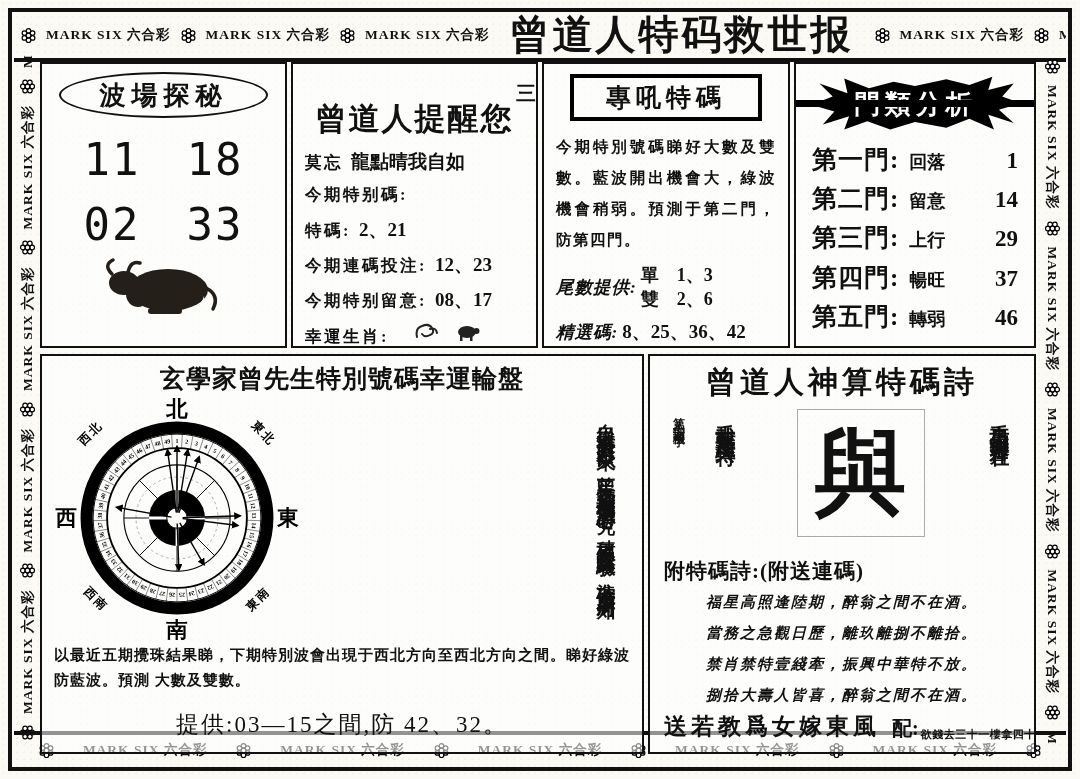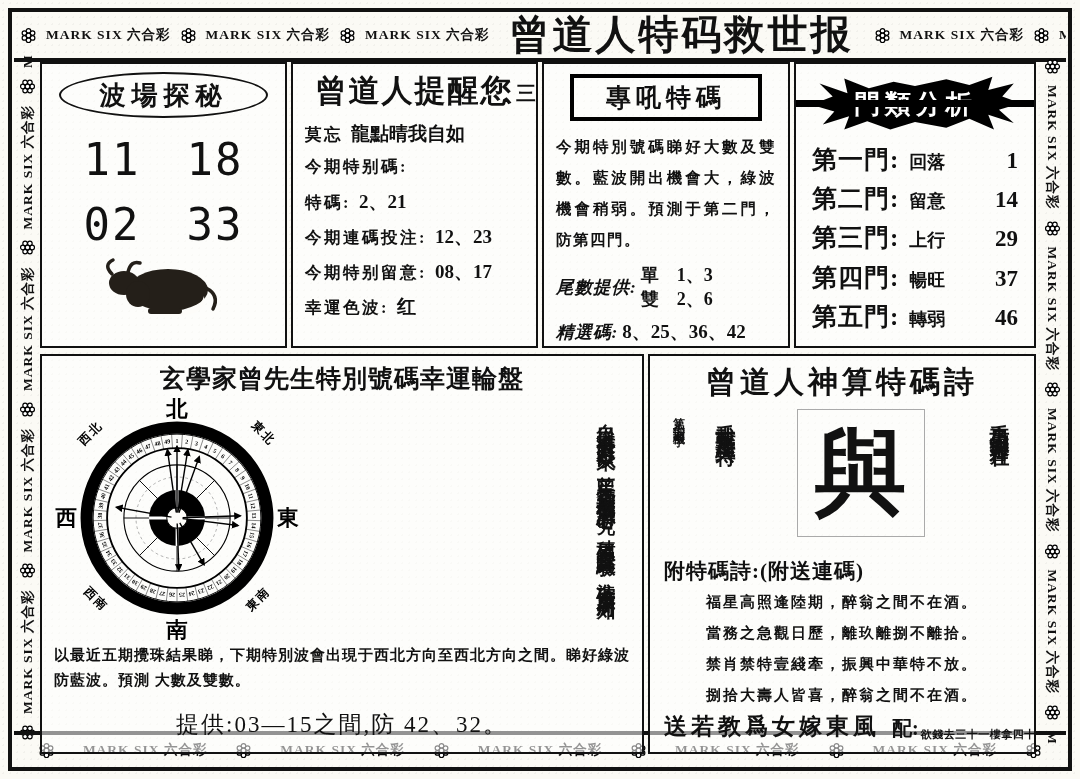--- a/index.html
+++ b/index.html
@@ -29,21 +29,21 @@
   
   .box1{width:247px;padding:8px 10px;display:flex;flex-direction:column;align-items:center;}
   .oval{border:2px solid #111;border-radius:50%;width:205px;height:52px;display:flex;align-items:center;justify-content:center;
         font-size:26px;font-weight:900;letter-spacing:6px;}
   .bignums{font-family:"DejaVu Sans Mono",monospace;font-size:44px;letter-spacing:2px;display:flex;gap:46px;margin-top:16px;}
   .bignums+.bignums{margin-top:14px;}
   .oxwrap{margin-top:auto;margin-bottom:10px;}
 
   
   .box2{width:247px;padding:6px 12px;}
-  .b2title{font-size:31px;font-weight:900;letter-spacing:2px;text-align:center;white-space:nowrap;}
+  .b2title{font-size:31px;font-weight:900;letter-spacing:2px;text-align:center;white-space:nowrap;margin-top:28px;}
   .deco3{position:absolute;top:16px;right:0px;font-size:20px;font-weight:bold;}
   .rrow{display:flex;align-items:baseline;margin-top:9px;min-height:24px;}
   .rlabel{font-weight:900;font-size:16.5px;letter-spacing:2.5px;white-space:nowrap;}
   .rval{font-size:19px;margin-left:8px;white-space:nowrap;font-weight:bold;}
   .zod{width:26px;height:20px;margin-left:16px;}
 
   
   .box3{width:248px;padding:10px 12px;}
   .b3titlewrap{width:172px;margin:0 auto;border:4px solid #000;padding:3px 6px;text-align:center;}
   .b3title{font-size:25px;font-weight:900;letter-spacing:5px;white-space:nowrap;}
@@ -79,21 +79,21 @@
   .box6{flex:1;padding:6px 14px;display:flex;flex-direction:column;}
   .b6title{font-size:30px;font-weight:900;letter-spacing:4px;text-align:center;white-space:nowrap;}
   .b6mid{display:flex;height:148px;margin-top:4px;padding:0 6px;align-items:flex-start;}
   .vtext{writing-mode:vertical-rl;letter-spacing:4px;font-weight:bold;}
   .issuenote{font-size:12px;height:140px;letter-spacing:3px;margin-right:26px;}
   .vleft{font-size:20px;height:146px;margin-right:40px;}
   .vright{font-size:20px;height:146px;margin-left:46px;}
   .bigcharbox{width:126px;height:126px;border:1px solid #aaa;display:flex;align-items:center;justify-content:center;margin:2px auto 0;}
   .bigchar{font-size:92px;font-weight:900;line-height:1;}
   .b6sub{font-size:21px;font-weight:bold;letter-spacing:1px;margin-top:2px;}
-  .plines{padding-left:42px;margin-top:2px;}
+  .plines{padding-left:42px;margin-top:2px;font-style:italic;}
   .pline{font-size:15px;line-height:31px;letter-spacing:2px;font-weight:bold;white-space:nowrap;}
   .b6footer{display:flex;align-items:flex-end;margin-top:auto;padding-bottom:4px;}
   .footmain{font-size:23px;font-weight:900;letter-spacing:4px;white-space:nowrap;}
   .footlabel{font-size:20px;font-weight:900;margin-left:12px;white-space:nowrap;}
   .footsmall{font-size:11px;font-weight:bold;margin-left:2px;white-space:nowrap;letter-spacing:0.5px;}
 </style>
 </head>
 <body>
 
 <div class="page">
@@ -412,20 +412,33 @@
    </div>
             <div class="rrow">
      <span class="rlabel">今期連碼投注:</span>
      <span class="rval">12、23</span>
 
    </div>
             <div class="rrow">
      <span class="rlabel">今期特别留意:</span>
      <span class="rval">08、17</span>
 
+   </div>
+            <div class="rrow">
+     <span class="rlabel">幸運生肖:</span>
+     <span class="rval"></span>
+     <svg class="zod" viewBox="0 0 26 20">
+                <path d="M4,15 q-2,-9 5,-11 q7,-3 10,2 q3,5 -2,7 q-5,3 -8,-1 M17,7 q6,-2 7,4" fill="none" stroke="#222" stroke-width="2" stroke-linecap="round"></path>
+              </svg>
+              <svg class="zod" viewBox="0 0 26 20">
+                <ellipse cx="12" cy="10" rx="9" ry="6" fill="#222"></ellipse>
+                <circle cx="21.5" cy="9" r="3" fill="#222"></circle>
+                <rect x="5" y="14" width="2.5" height="5" fill="#222"></rect>
+                <rect x="15" y="14" width="2.5" height="5" fill="#222"></rect>
+              </svg>
    </div>
             <div class="rrow">
      <span class="rlabel">幸運色波:</span>
      <span class="rval">红</span>
 
    </div>
           </div>
       </div>
 
       <div class="box box3">

